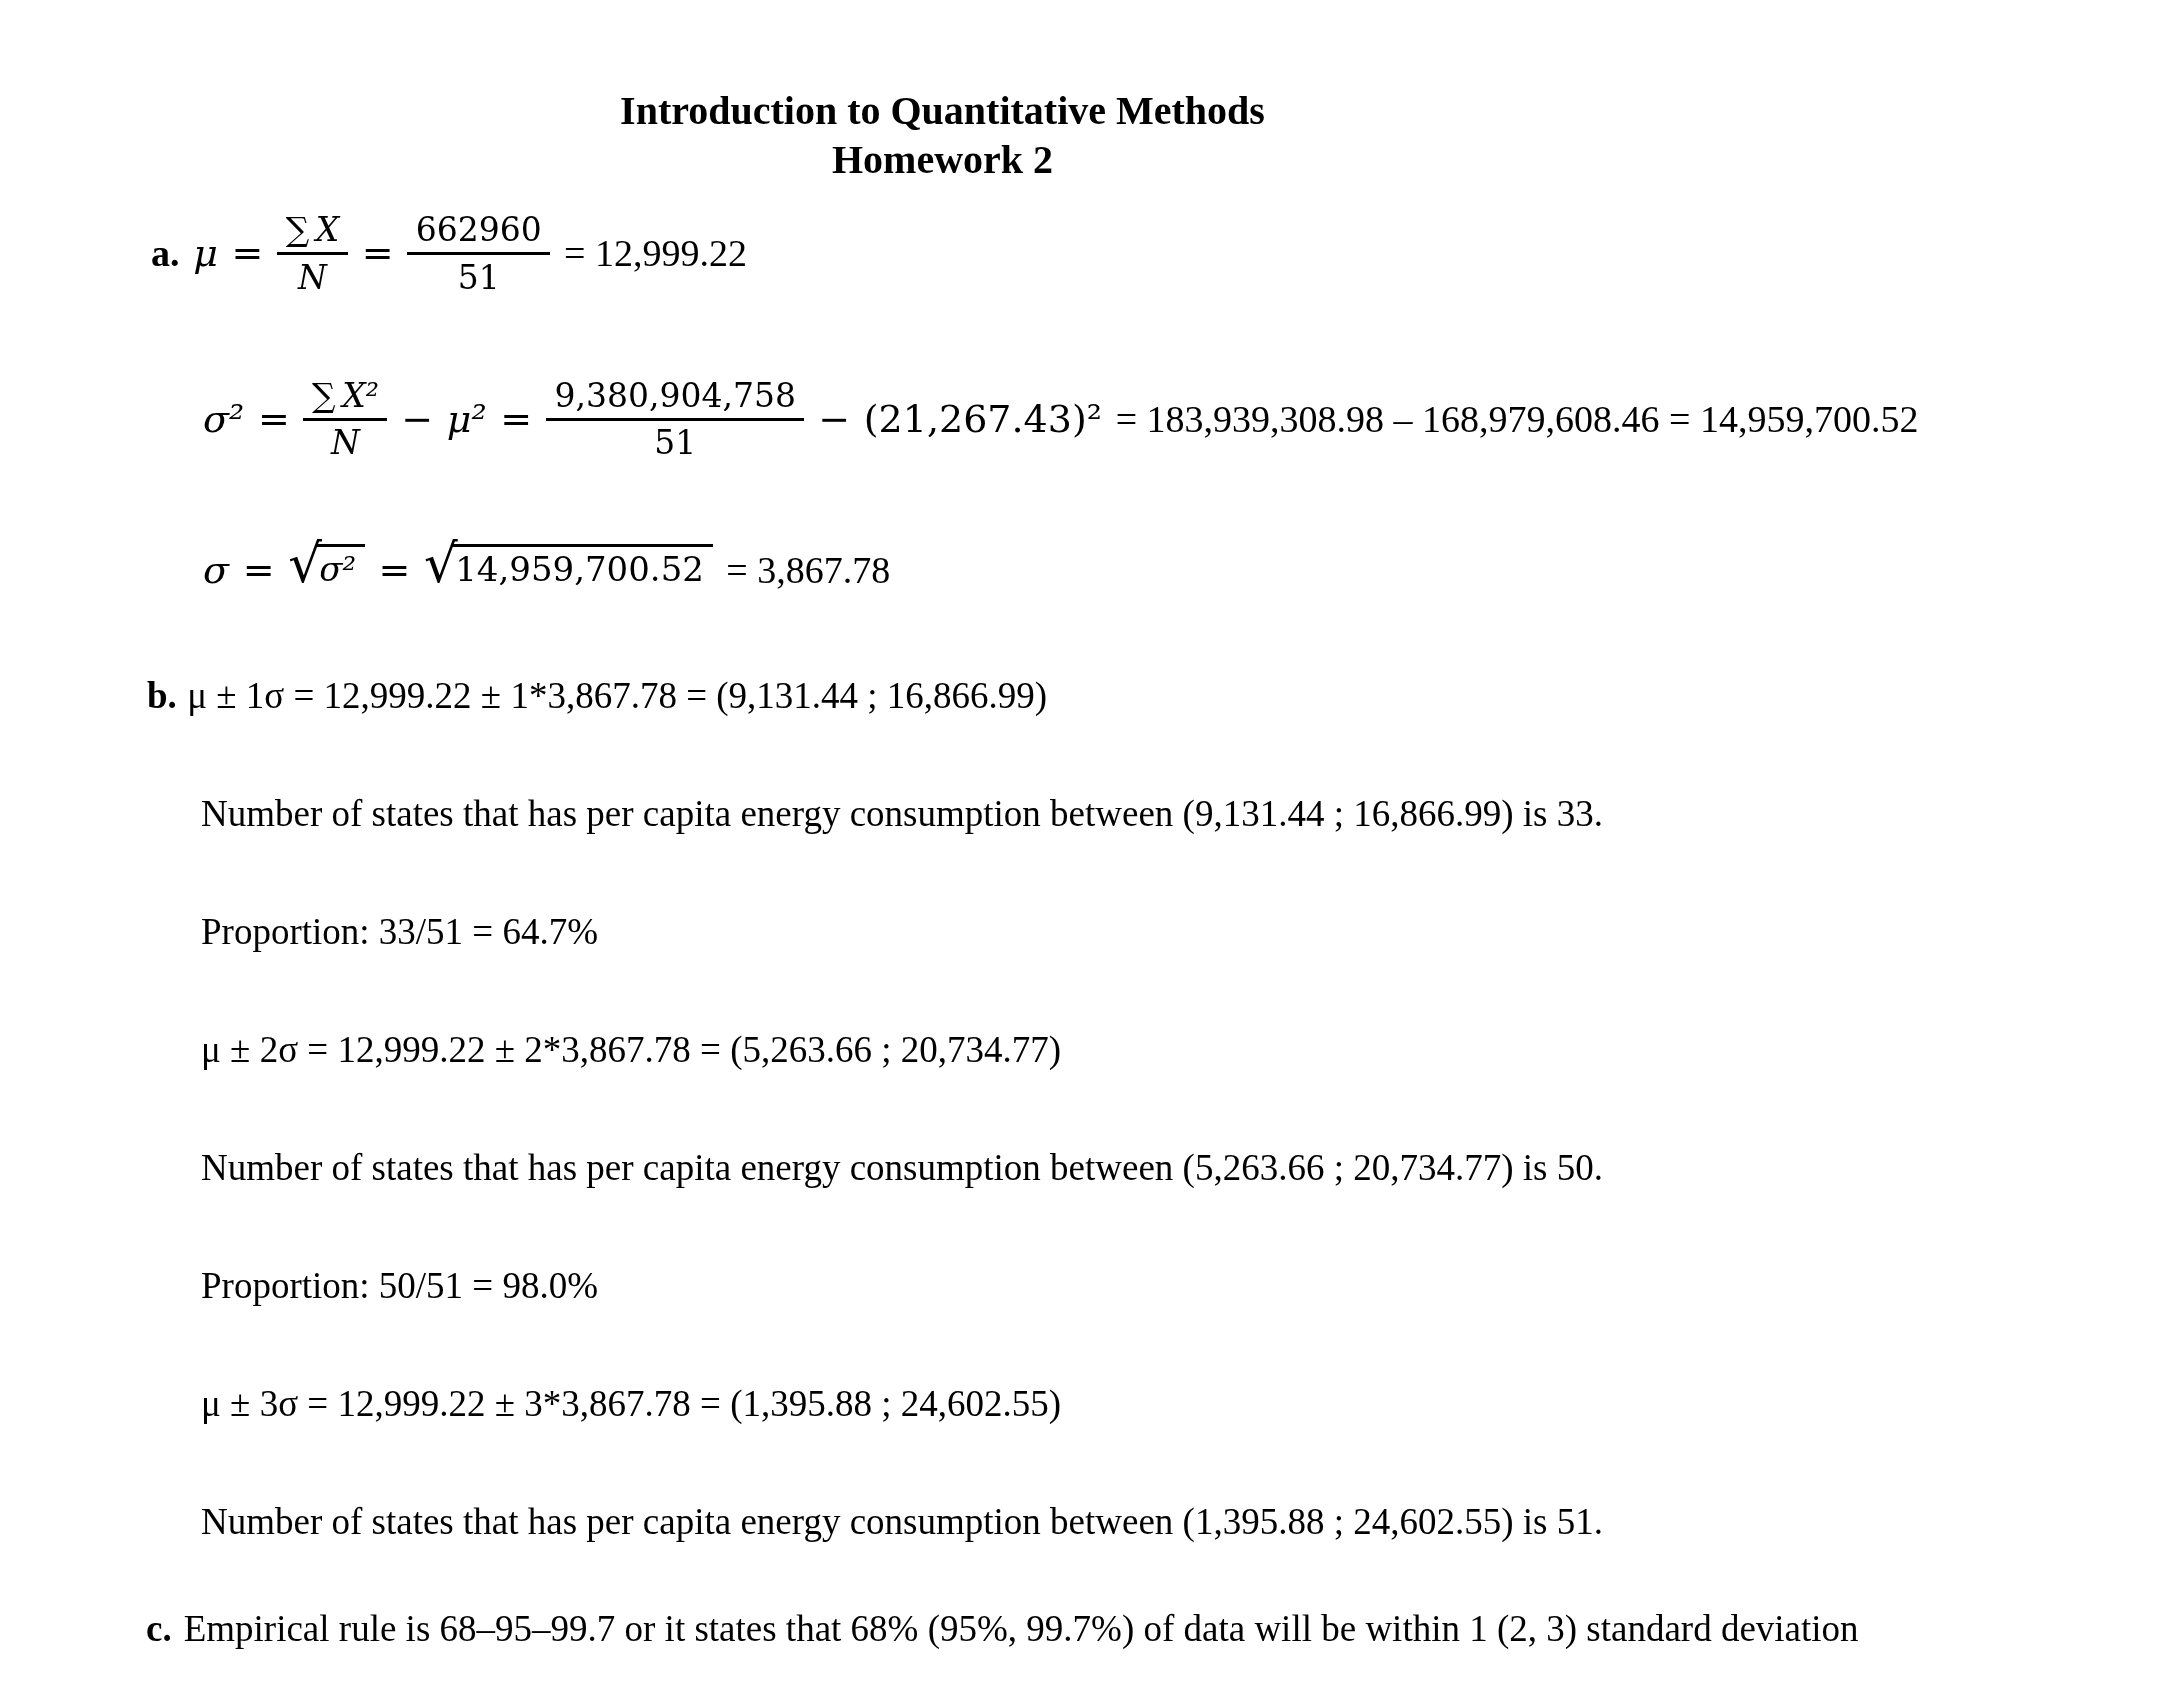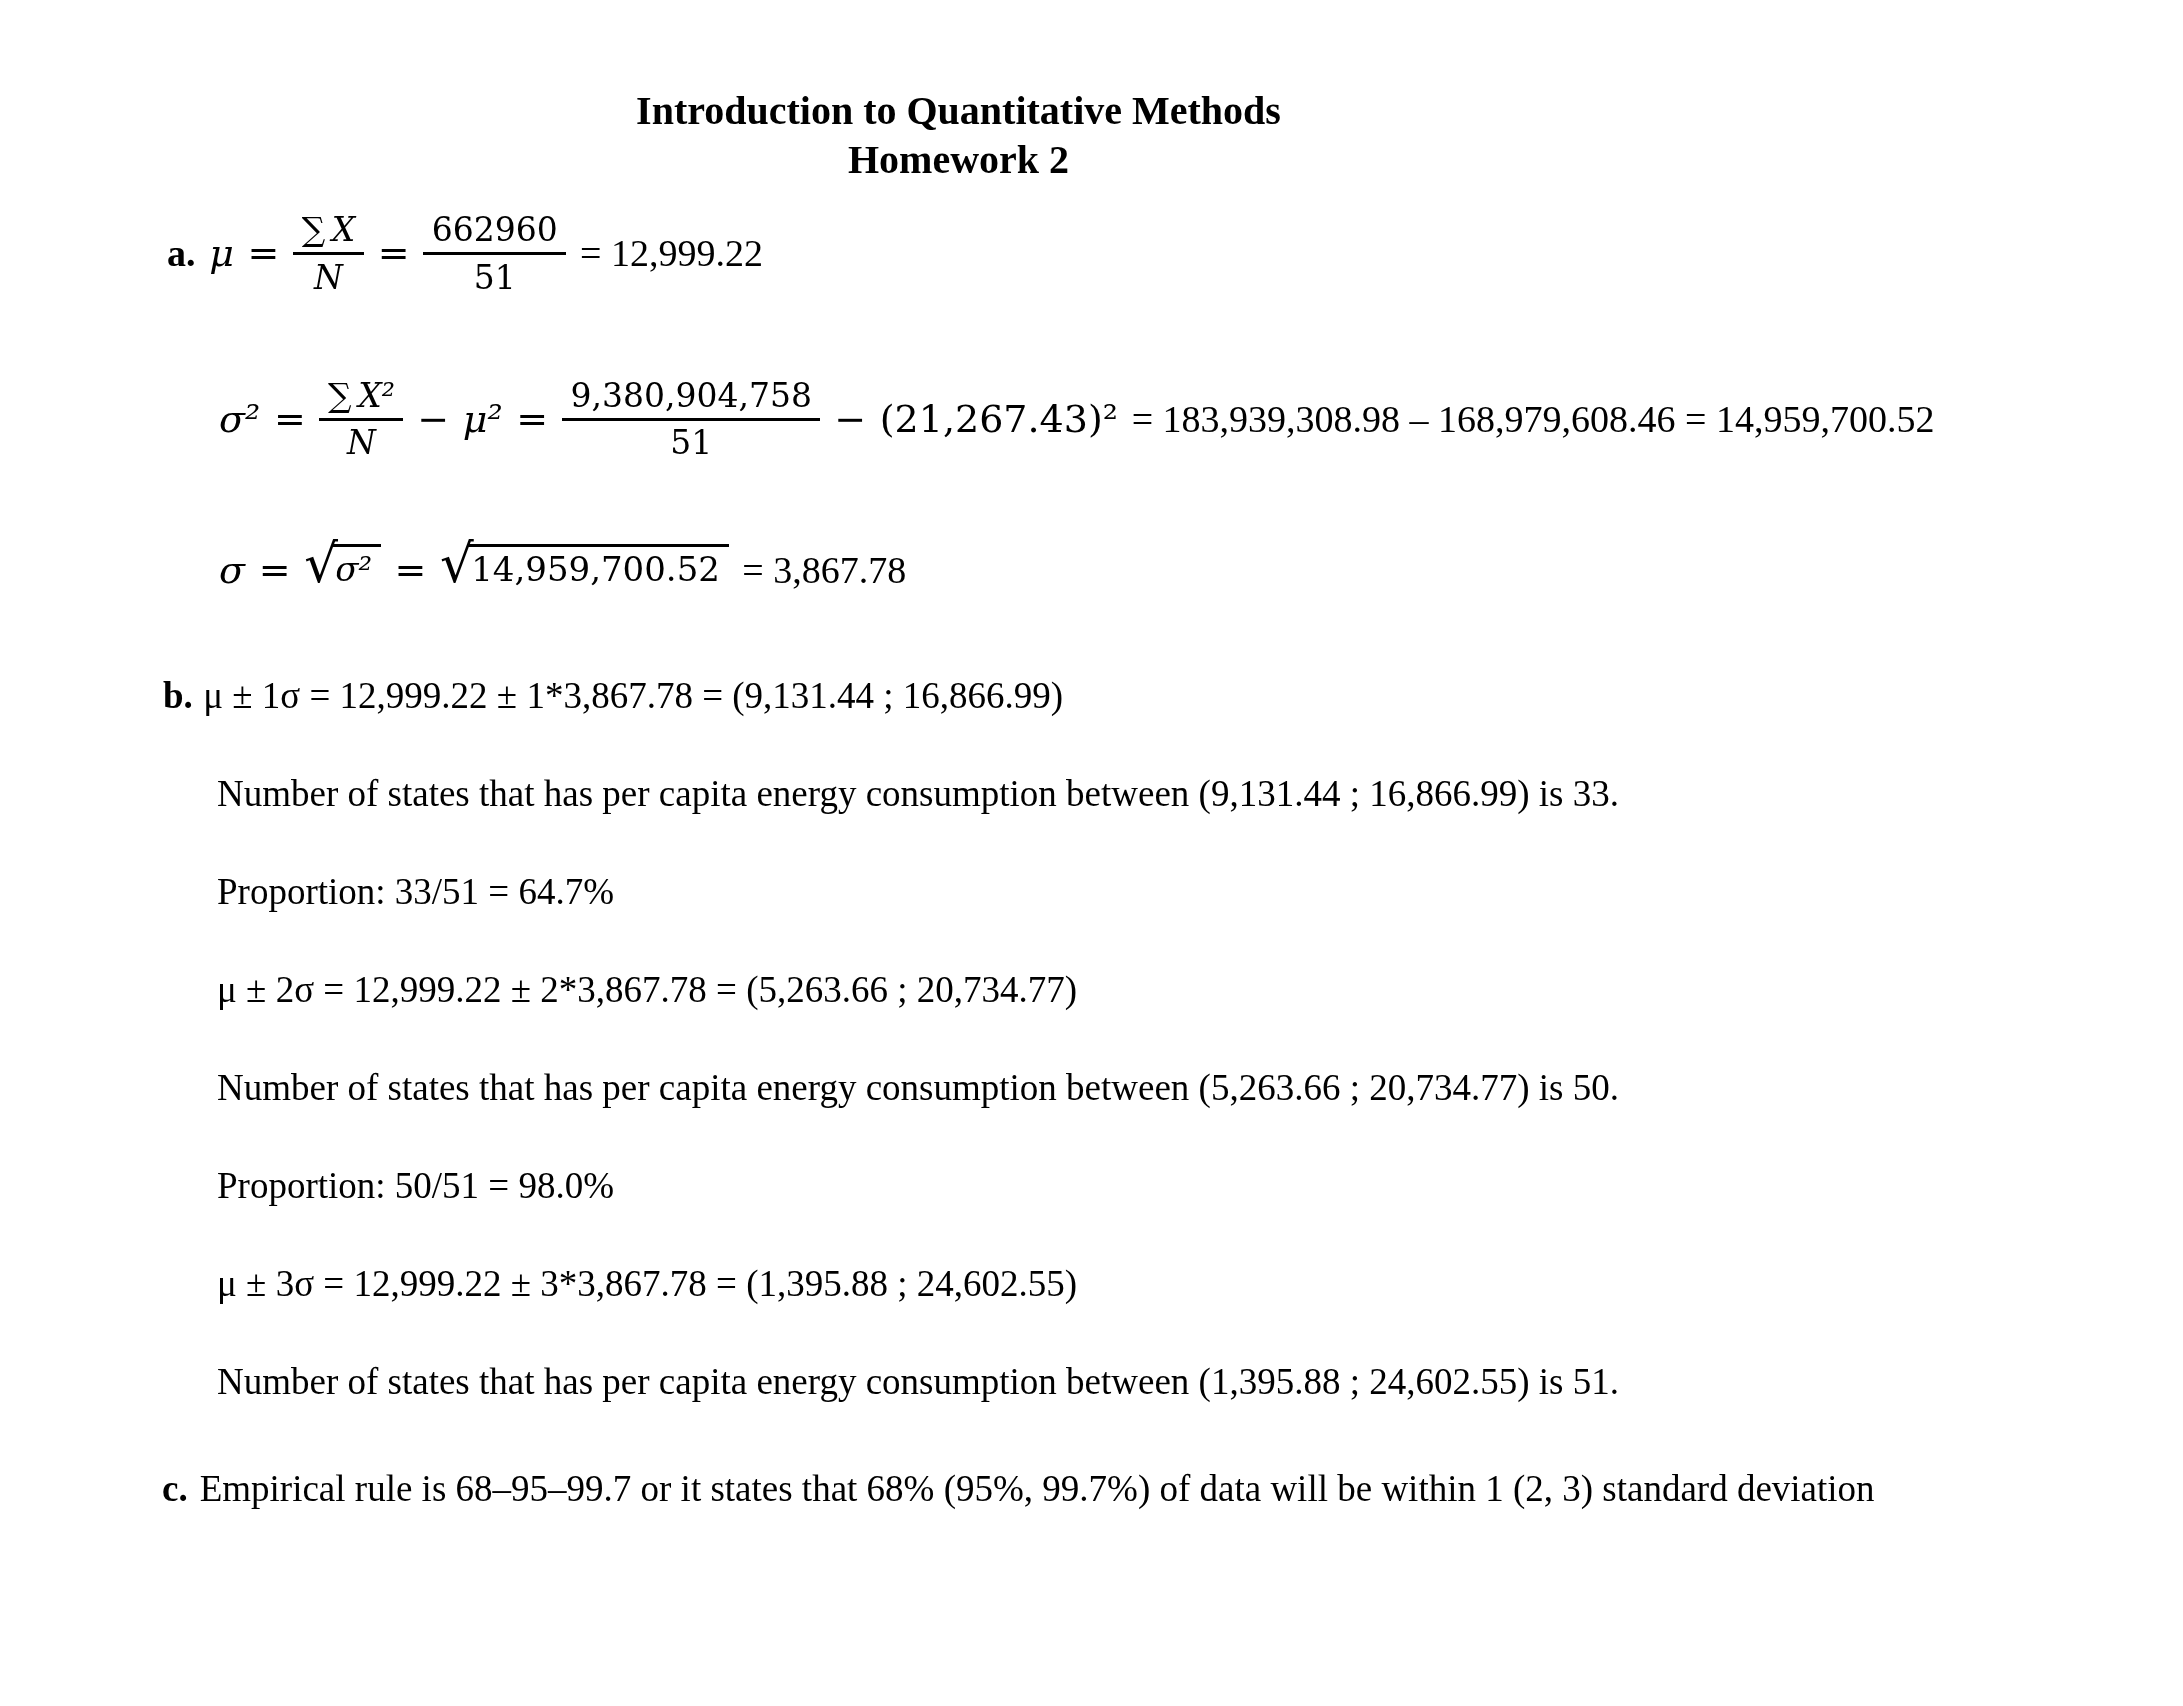--- a/index.html
+++ b/index.html
@@ -2,21 +2,21 @@
 <html style="font-size:13.7px"><head>
 <meta charset="utf-8">
 <style>
   html,body{margin:0;padding:0;}
   body{
     width:2183px;height:1706px;
     background:#ffffff;color:#000;
     font-family:"Liberation Serif",serif;
     overflow:hidden;
   }
-  .page{width:1885px;height:1706px;position:relative;padding-left:16px;}
+  .page{width:1885px;height:1706px;position:relative;}
 
   .title-block{padding-top:86px;text-align:center;}
   .title-line{font-weight:bold;font-size:40px;line-height:49px;}
 
   .answers{margin:5.1px 0 0 144px;font-weight:bold;font-size:40px;line-height:49px;}
 
   
   .formula{display:flex;align-items:center;font-size:38px;line-height:1.1;white-space:nowrap;}
   .formula > *{margin-right:13.7px;}
   .row-a{margin:27px 0 0 151px;}
@@ -30,21 +30,21 @@
   .frac{display:inline-flex;flex-direction:column;align-items:center;
         font-family:"DejaVu Serif",serif;font-size:33px;line-height:1.15;}
   .frac .num{display:block;border-bottom:3.4px solid #000;padding:0 8.6px 3.4px;}
   .frac .den{display:block;padding-top:3.4px;}
 
   .sqrt{display:inline-flex;align-items:flex-start;}
   .sqrt .rad{font-size:53px;line-height:1;margin-right:-6px;transform:translateY(-6.8px);}
   .sqrt .radicand{border-top:3.4px solid #000;padding:1.7px 8.6px 0 3.4px;font-size:34px;line-height:1.2;}
 
   
-  .bline{font-size:37px;line-height:50px;margin-left:201px;margin-top:48px;white-space:nowrap;}
+  .bline{font-size:37px;line-height:50px;margin-left:201px;margin-top:68px;white-space:nowrap;}
   .bline.first{margin-left:147px;margin-top:74px;}
   .bline .marker{margin-right:10.3px;}
   .cline{font-size:37px;line-height:50px;margin-left:146px;margin-top:57px;white-space:nowrap;}
   .cline .marker{margin-right:12px;}
 </style>
 </head>
 <body>
 
 <div class="page">
 

